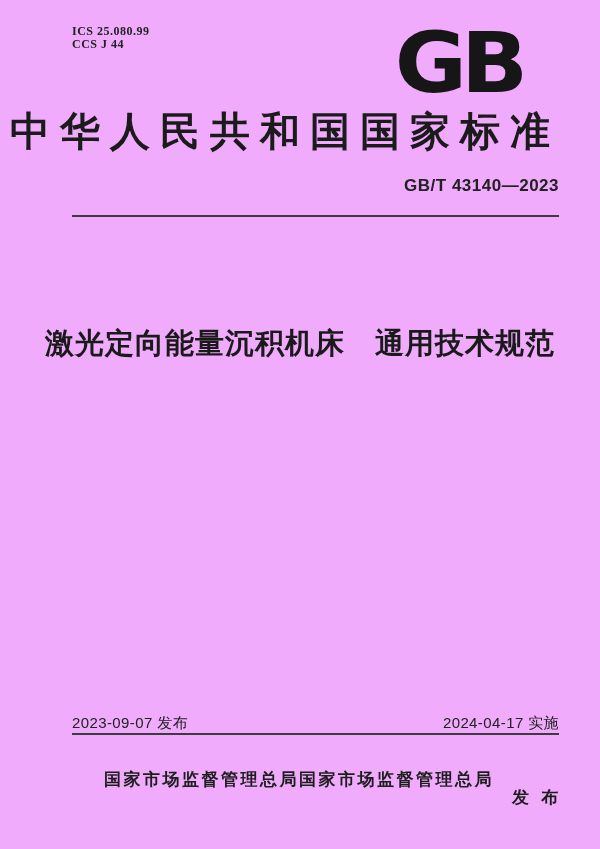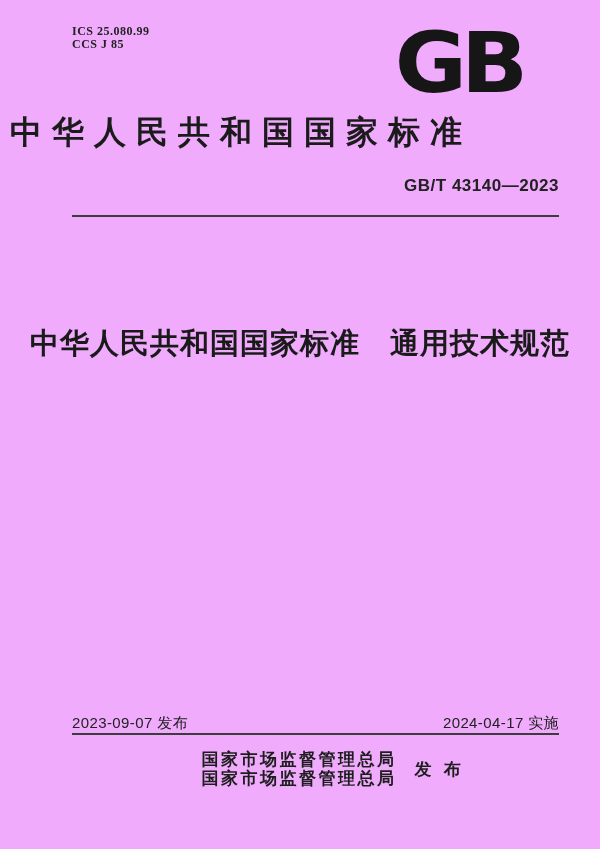--- a/index.html
+++ b/index.html
@@ -30,24 +30,24 @@
     font-family:"DejaVu Sans", sans-serif;
     font-weight:bold;
     font-size:88px;line-height:82px;
     letter-spacing:-6px;
     color:#161616;
     transform:scaleY(0.95);
   }
   
   .heading-cn{
     position:absolute;left:0;top:110px;width:479px;
-    text-align:left;
+    text-align:right;
     font-family:"Liberation Serif", serif;
     font-weight:bold;
-    font-size:32px;line-height:44px;
+    font-size:40px;line-height:44px;
     letter-spacing:10px;
     text-indent:10px;
     color:#1b1b1b;
     white-space:nowrap;
   }
   
   .std-number{
     position:absolute;right:41px;top:176px;
     font-family:"Liberation Sans", sans-serif;
     font-weight:bold;
@@ -93,59 +93,60 @@
     letter-spacing:0.4px;
     color:#222;
   }
   
   .issuer-block{
     position:absolute;left:0;top:750px;width:600px;
     display:flex;justify-content:center;align-items:center;
     transform:translateX(14px);
   }
   .issuer-names{
-    display:flex;flex-direction:column;
+    display:flex;flex-direction:row;
     font-family:"Liberation Serif", serif;
     font-weight:bold;
     font-size:17px;line-height:19px;
     letter-spacing:2.5px;
     color:#1d1d1d;
     text-align:center;
     white-space:nowrap;
     margin-left:38px;
   }
   .issued-label{
     margin-left:18px;
     font-family:"Liberation Serif", serif;
     font-weight:bold;
     font-size:17px;
     letter-spacing:4px;
     color:#1d1d1d;
     white-space:nowrap;
+    margin-top:36px;
   }
 </style>
 </head>
 <body>
 
 <div class="page">
 
   <div class="ics-block">
     <div>ICS 25.080.99</div>
-    <div>CCS J 85</div>
+    <div>CCS J 44</div>
   </div>
 
   <div class="gb-logo">GB</div>
 
   <div class="heading-cn">中华人民共和国国家标准</div>
 
   <div class="std-number">GB/T 43140—2023</div>
 
   <div class="rule rule-top"></div>
 
-  <div class="title-cn">中华人民共和国国家标准　通用技术规范</div>
+  <div class="title-cn">激光定向能量沉积机床　通用技术规范</div>
 
 
   <div class="dates-row">
     <span>2023-09-07 发布</span>
     <span>2024-04-17 实施</span>
   </div>
 
   <div class="rule rule-bottom"></div>
 
   <div class="issuer-block">

